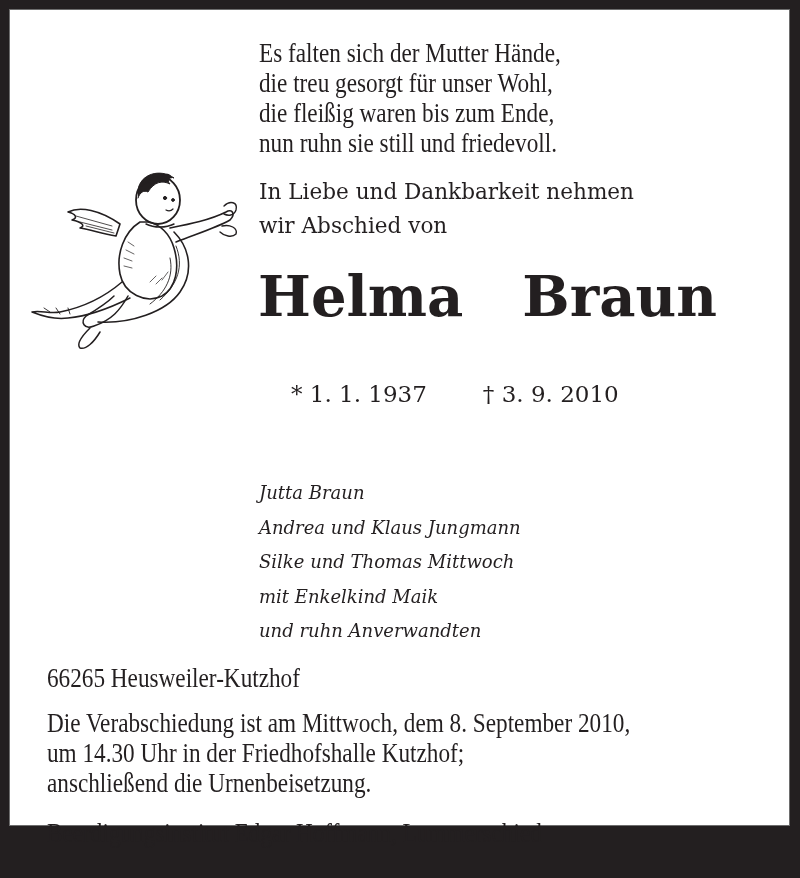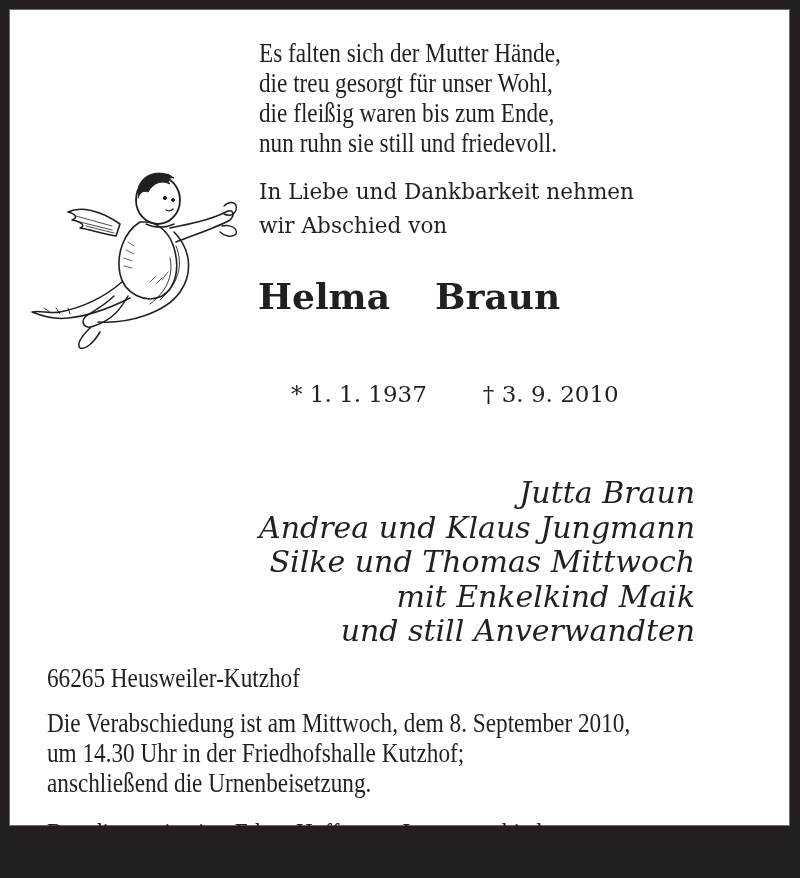--- a/index.html
+++ b/index.html
@@ -27,43 +27,42 @@
     transform: scaleX(0.86); transform-origin: left top;
   }
   .poem div { display: block; }
   .intro {
     left: 249px; top: 165px;
     font-size: 22px; line-height: 34px;
     transform: scaleX(0.98); transform-origin: left top;
   }
   .name {
     left: 248px; top: 254px;
-    font-size: 36px; font-weight: bold; line-height: 64px;
+    font-size: 56px; font-weight: bold; line-height: 64px;
     letter-spacing: 0px;
     transform: scaleX(1.0); transform-origin: left top;
     word-spacing: 10px;
   }
   .maiden {
     left: 249px; top: 325px;
     font-size: 22px; line-height: 34px;
   }
   .dates {
     left: 249px; top: 367px;
     font-size: 23px; line-height: 34px; margin-left: 32px;
   }
   .dates .death { margin-left: 56px; }
   .mourn-label {
     left: 249px; top: 420px;
     font-size: 22px; line-height: 34px;
   }
   .mourners {
     left: 249px; top: 466px;
-    font-size: 30px; line-height: 34.5px;
+    font-size: 18px; line-height: 34.5px;
     font-style: italic;
-    text-align: right;
   }
   .mourners div { display: block; }
   .place {
     left: 37px; top: 651px;
     font-family: "Liberation Serif", serif;
     font-size: 27px; line-height: 34px;
     transform: scaleX(0.86); transform-origin: left top;
   }
   .service {
     left: 37px; top: 698px;
@@ -138,21 +137,21 @@
   <div class="abs dates">
     <span>* 1. 1. 1937</span><span class="death">† 3. 9. 2010</span>
   </div>
 
 
   <div class="abs mourners">
     <div>Jutta Braun</div>
     <div>Andrea und Klaus Jungmann</div>
     <div>Silke und Thomas Mittwoch</div>
     <div>mit Enkelkind Maik</div>
-    <div>und still Anverwandten</div>
+    <div>und ruhn Anverwandten</div>
   </div>
 
   <div class="abs place">66265 Heusweiler-Kutzhof</div>
 
   <div class="abs service">
     <div>Die Verabschiedung ist am Mittwoch, dem 8. September 2010,</div>
     <div>um 14.30 Uhr in der Friedhofshalle Kutzhof;</div>
     <div>anschließend die Urnenbeisetzung.</div>
   </div>
 

